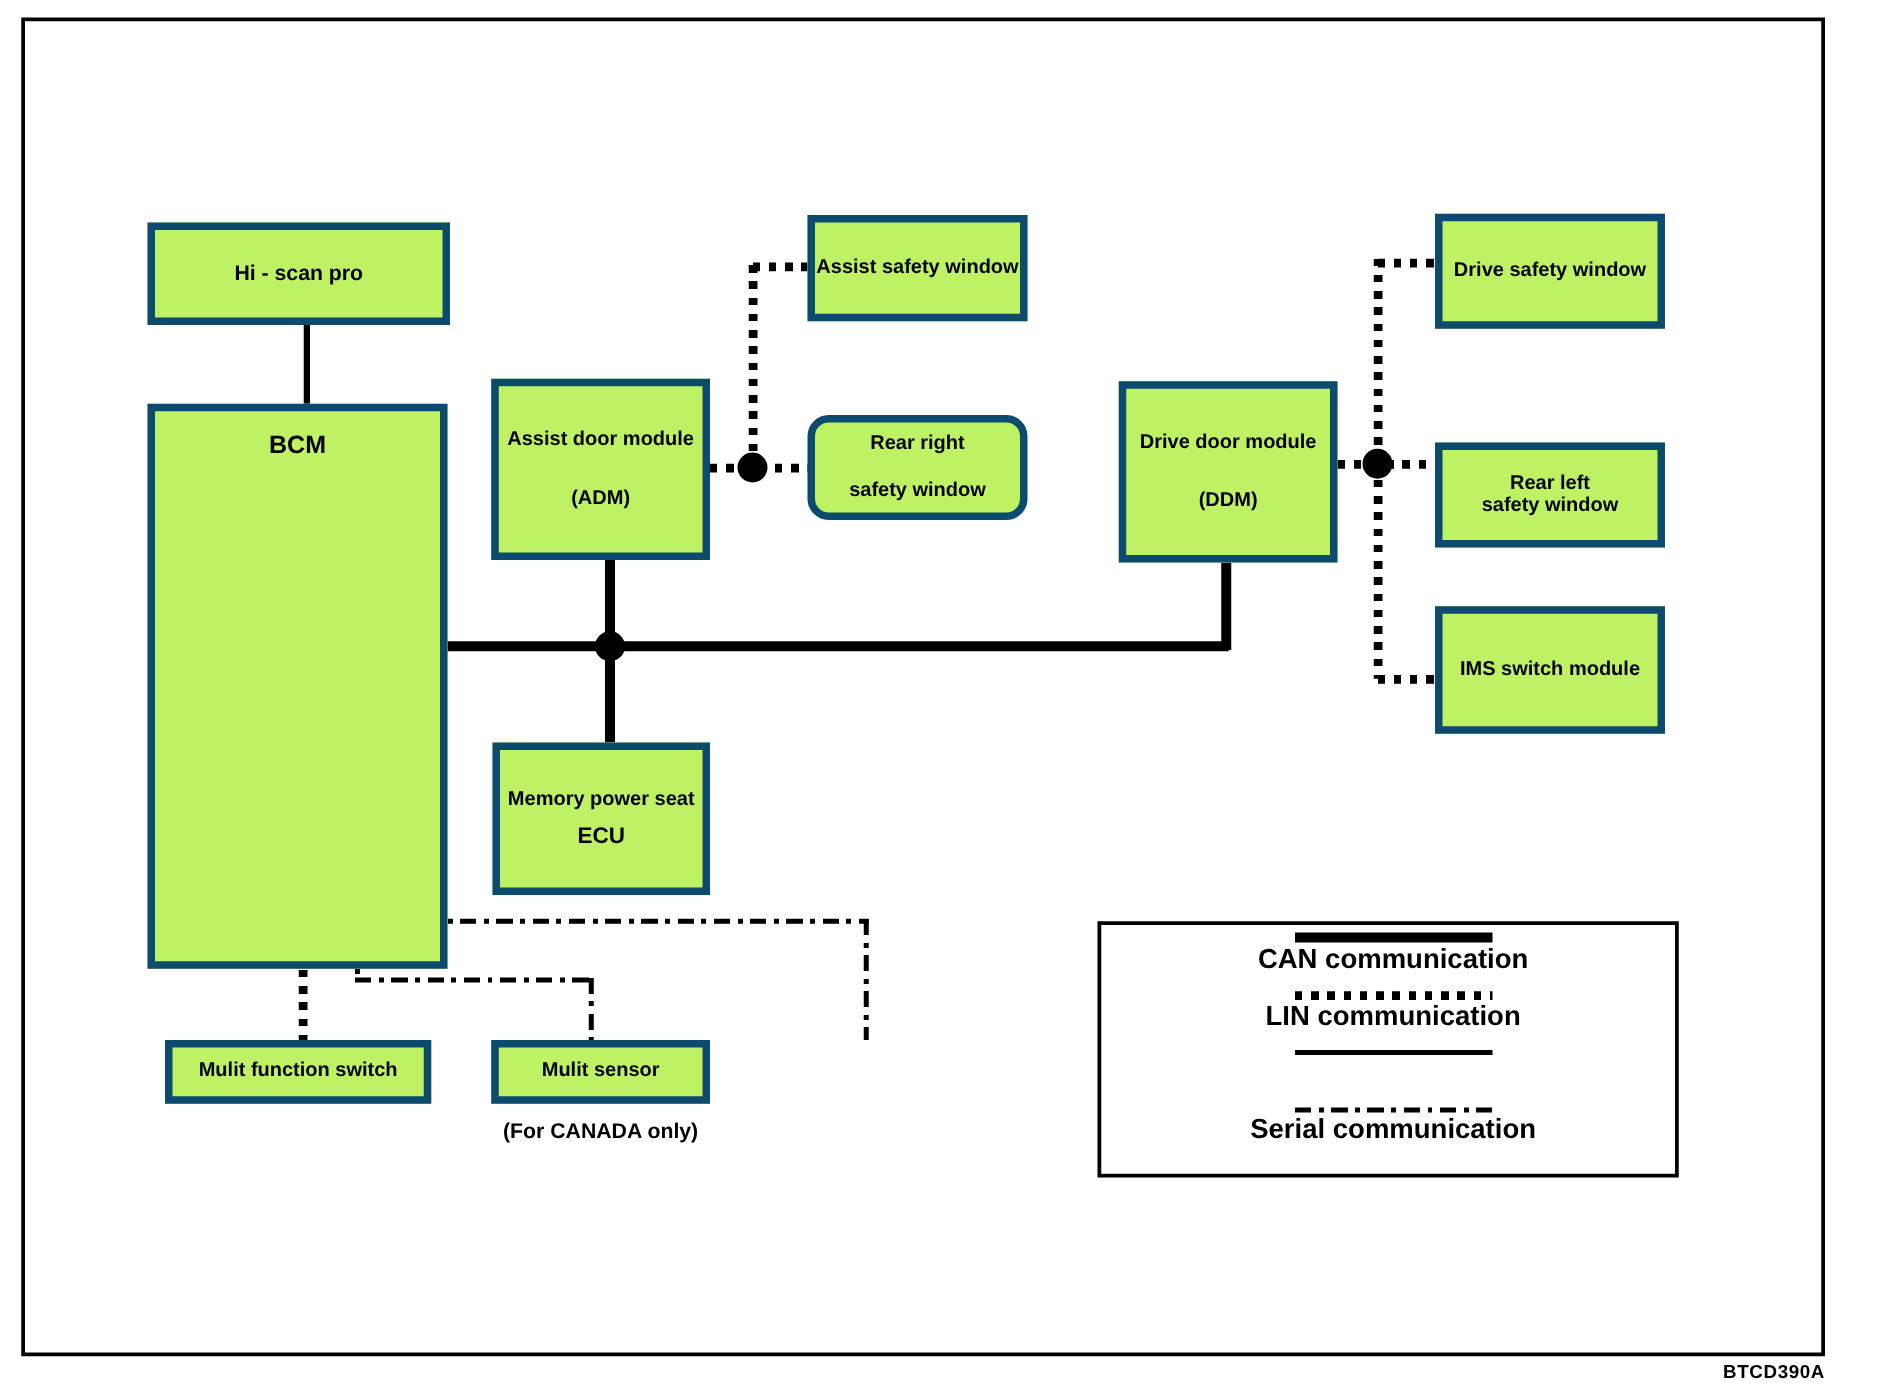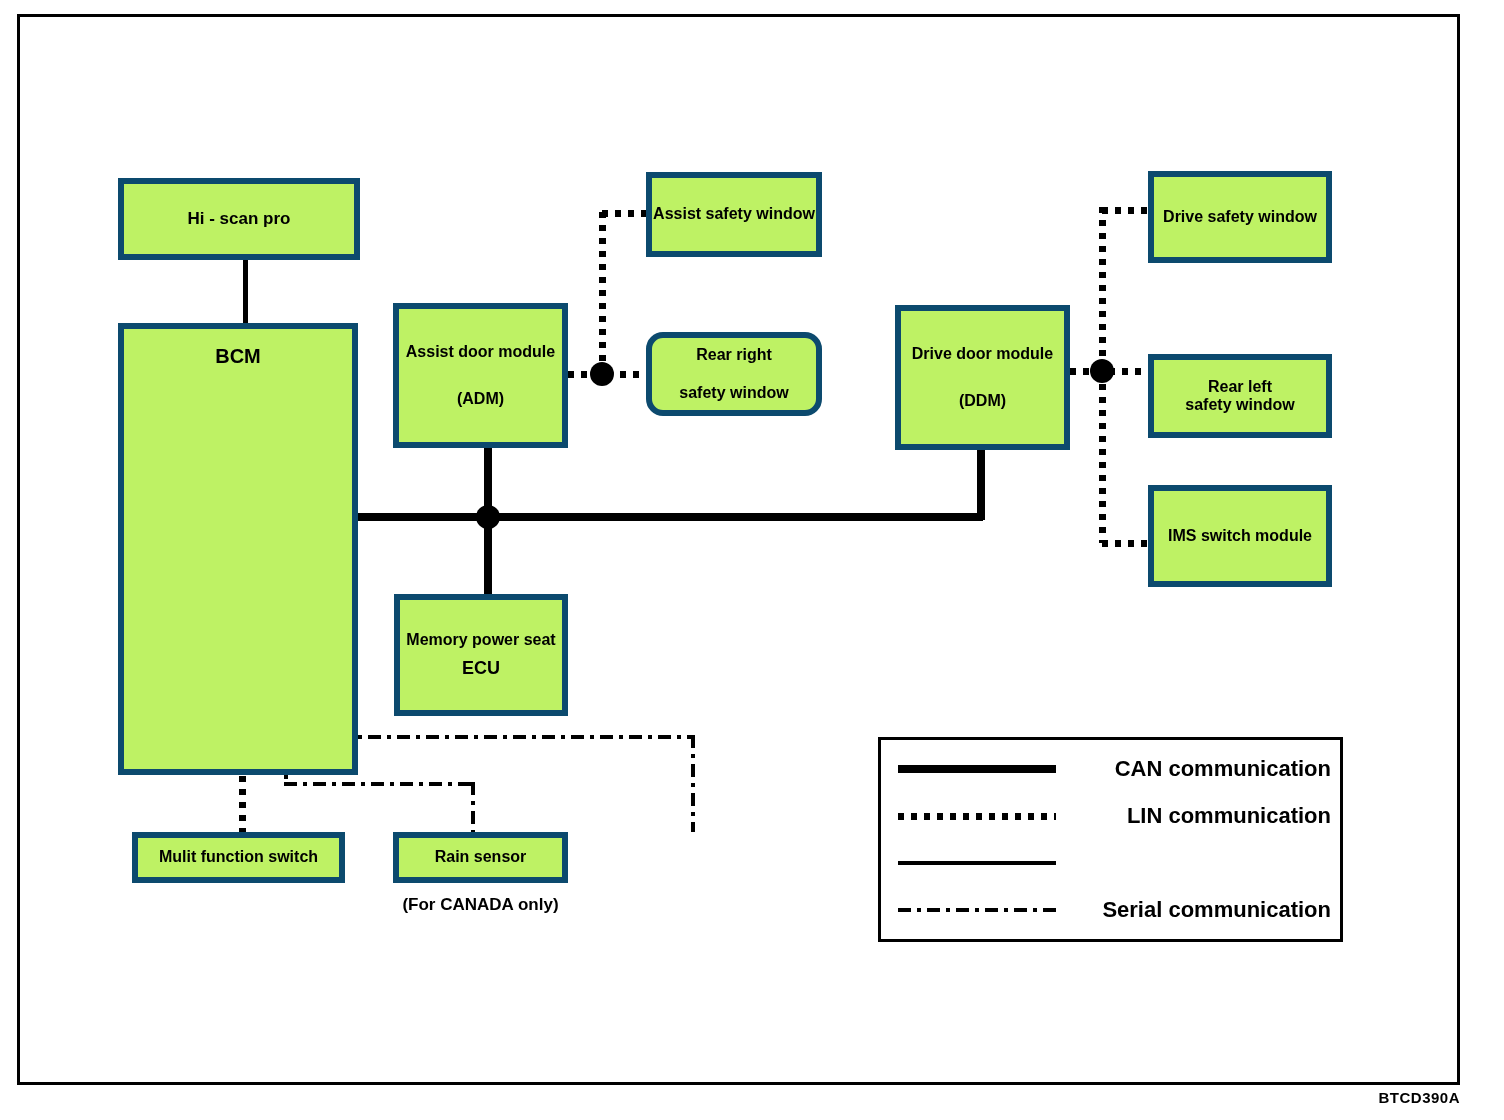--- a/index.html
+++ b/index.html
@@ -72,21 +72,21 @@
   .ser2-v1{left:339px;top:698px;height:40px;}
   .ser2-h{left:339px;top:735px;width:356px;}
   .ser2-v2{left:691px;top:735px;height:97px;}
   
   .legend{
     position:absolute;left:878px;top:737px;width:465px;height:205px;
     border:3px solid #000;box-sizing:border-box;background:#fff;
     display:flex;flex-direction:column;justify-content:center;
     padding:6px 9px 6px 17px;gap:0;
   }
-  .legend-row{display:flex;align-items:center;height:48px;}
+  .legend-row{display:flex;align-items:center;height:48px;flex-direction:column;}
   .legend-sample{width:158px;flex:none;}
   .legend-label{flex:1;text-align:right;font-weight:bold;font-size:22px;white-space:nowrap;}
   .s-can{height:8px;background:#000;}
   .s-lin{height:7px;background:repeating-linear-gradient(90deg,#000 0 6px,transparent 6px 13px);}
   .s-diag{height:4px;background:#000;}
   .s-serial{height:4px;background:repeating-linear-gradient(90deg,#000 0 13px,transparent 13px 19px,#000 19px 23px,transparent 23px 29px);}
   .code{
     position:absolute;left:1360px;top:1089px;width:100px;text-align:right;
     font-size:15px;font-weight:600;letter-spacing:0.5px;
   }
@@ -167,21 +167,21 @@
   <div class="box b-ecu">
     <span>Memory power seat</span>
     <span class="ecu-big">ECU</span>
   </div>
 
   <div class="box b-mfs">
     <span>Mulit function switch</span>
   </div>
 
   <div class="box b-rain">
-    <span>Rain sensor</span>
+    <span>Mulit sensor</span>
   </div>
 
   <div class="note">(For CANADA only)</div>
 
 
   <div class="legend">
     <div class="legend-row">
       <div class="legend-sample s-can"></div>
       <div class="legend-label">CAN communication</div>
     </div>

